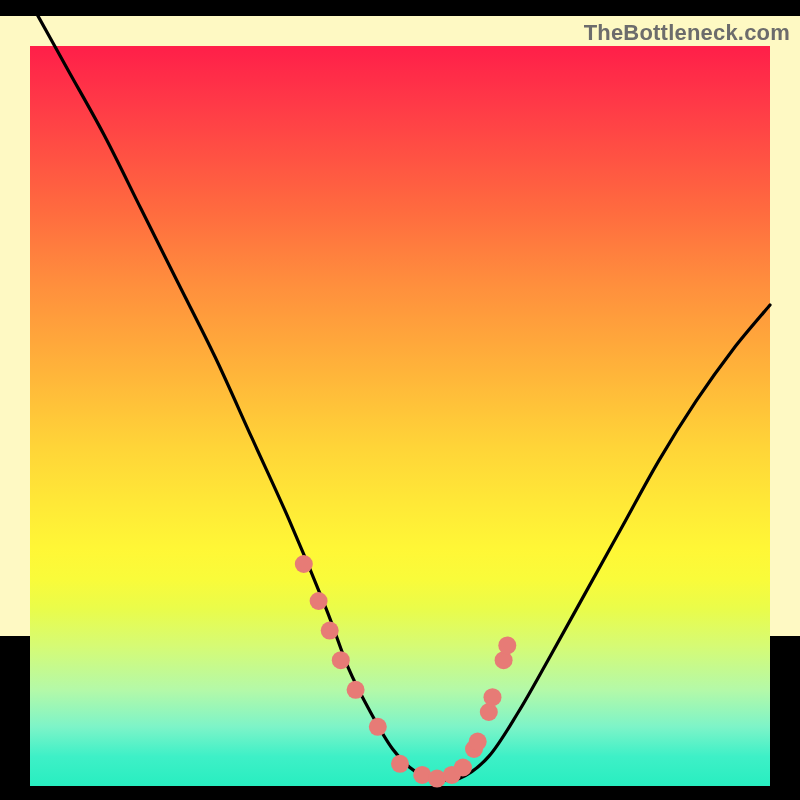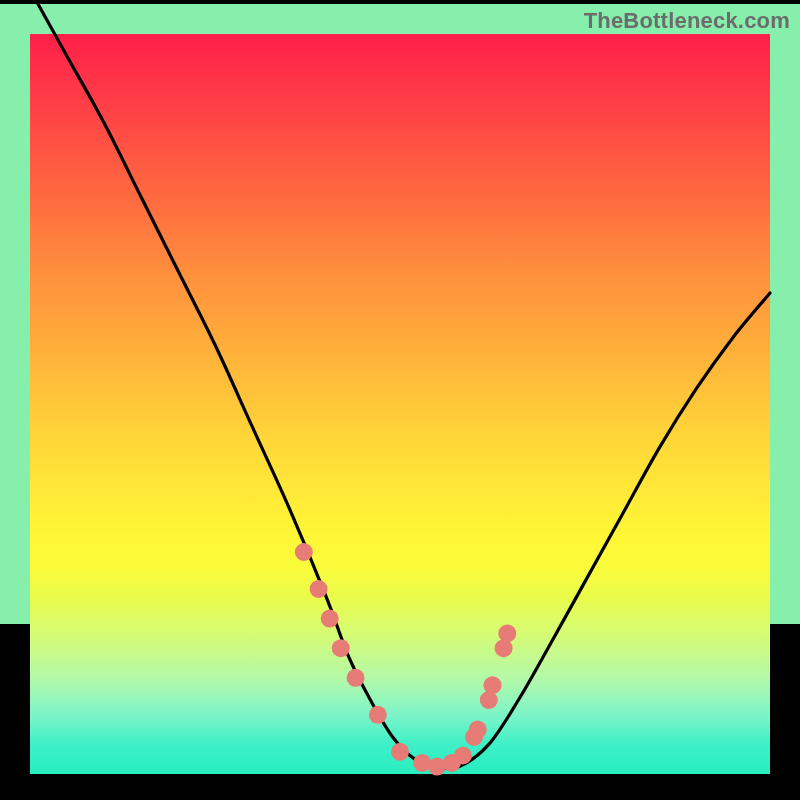--- a/index.html
+++ b/index.html
@@ -7,24 +7,24 @@
     padding: 0;
     width: 800px;
     height: 800px;
     overflow: hidden;
     background: #000;
     font-family: Arial, Helvetica, sans-serif;
   }
   .frame {
     position: absolute;
     left: 0;
-    top: 4px;
+    top: 16px;
     width: 800px;
     height: 620px;
-    background: #86efac;
+    background: #fef9c3;
   }
   .plot {
     position: absolute;
     left: 30px;
     top: 30px;
     width: 740px;
     height: 740px;
     background: linear-gradient(
       to bottom,
       #ff1f49 0%,

